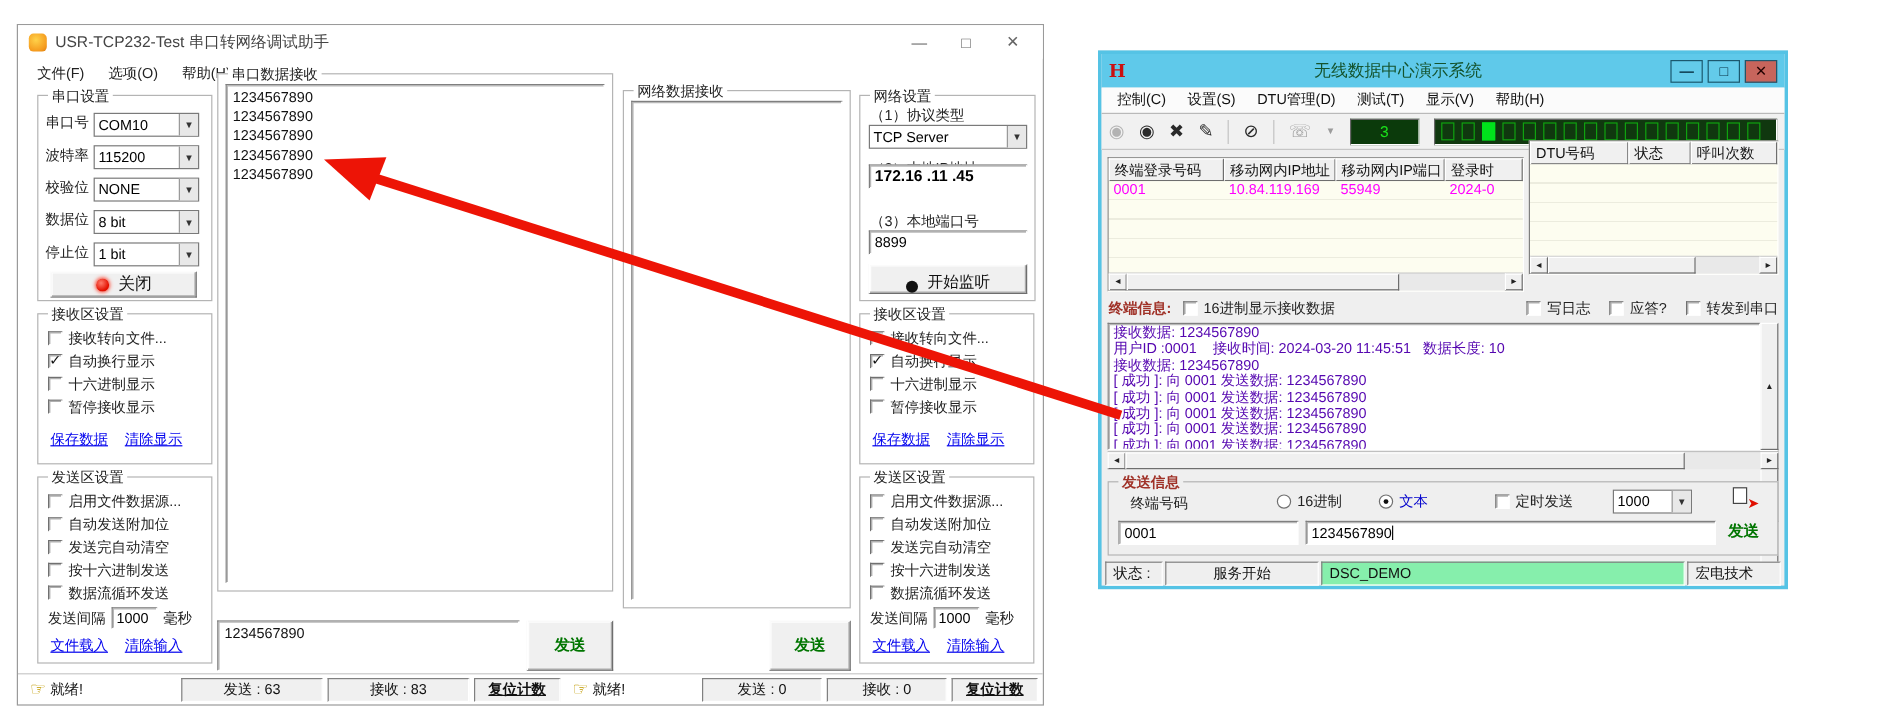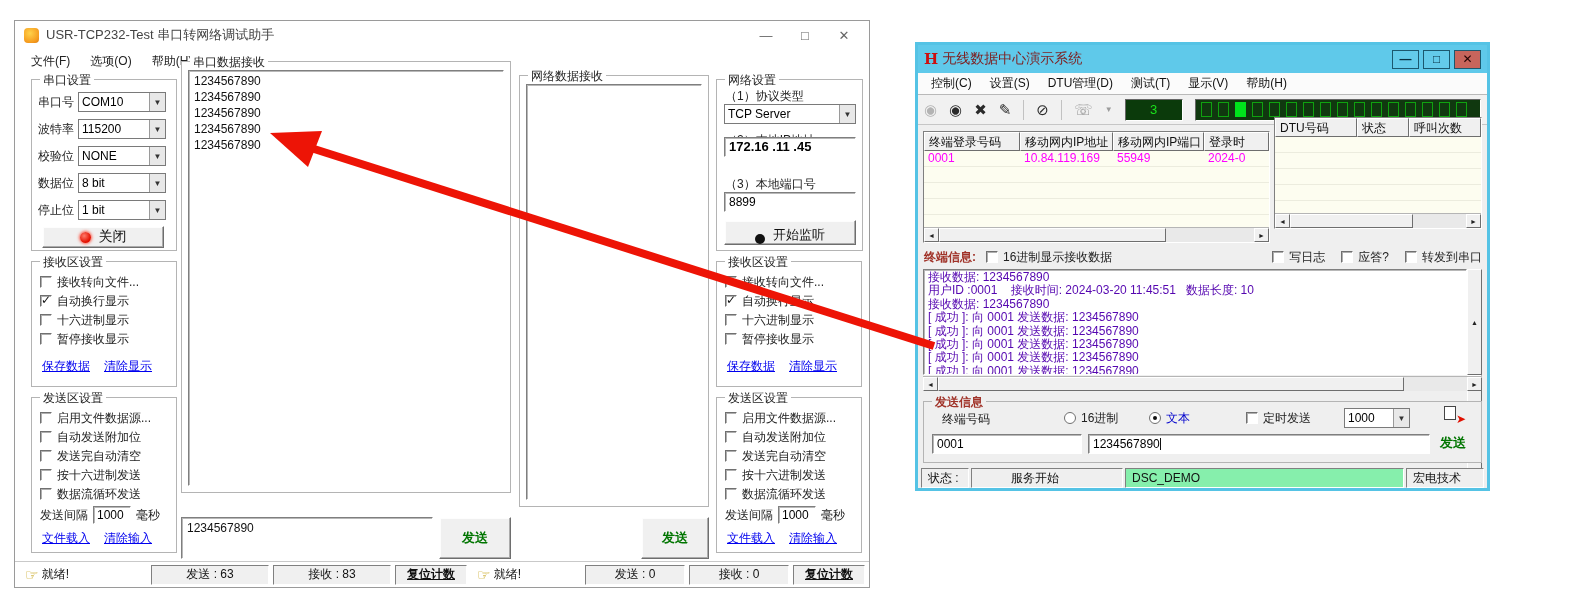--- a/index.html
+++ b/index.html
@@ -25,33 +25,33 @@
   .seg { border:1px solid; border-color:#808080 #FFF #FFF #808080; height:20px; display:flex; align-items:center; padding:0 6px; font-size:12px; color:#111; background:#F0F0F0; }
 
   
   #lwin { left:14px; top:20px; width:856px; height:568px; background:#FFF; border:1px solid #9A9A9A; position:absolute; }
   #lwin .titlebar { height:28px; display:flex; align-items:center; padding:0 9px; gap:7px; background:#FFF; }
   #lwin .apptitle { font-size:13px; color:#444; }
   #lwin .appicon { width:15px; height:15px; border-radius:4px; background:radial-gradient(circle at 40% 35%, #FFD24A 0%, #F59B1E 70%, #D97A10 100%); }
   #lwin .capbtn { width:32px; height:24px; display:flex; align-items:center; justify-content:center; color:#666; font-size:13px; }
   #lwin .menubar { height:24px; display:flex; align-items:center; font-size:12px; color:#222; padding-left:6px; }
   #lwin .menubar span { padding:0 10px; }
-  .serialrow { position:absolute; display:flex; align-items:center; gap:4px; height:16px; }
+  .serialrow { position:absolute; display:flex; align-items:flex-start; gap:4px; height:16px; }
   .serialrow .combo { width:88px; }
   .recvpanel { position:absolute; left:6px; right:6px; top:8px; bottom:6px; background:#FFF; border:1px solid; border-color:#7F7F7F #FFF #FFF #7F7F7F; box-shadow:inset 1px 1px 0 #B8B8B8; padding:2px 5px; font-size:12px; line-height:16px; color:#111; overflow:hidden; }
   .sendbox { position:absolute; font-size:12px; padding:3px 5px; color:#111; }
   .ledred { width:11px; height:11px; border-radius:50%; background:radial-gradient(circle at 38% 35%, #FF7A6A, #E31000 65%); box-shadow:0 0 3px 1px rgba(255,60,40,.8); display:inline-block; }
   .leddark { width:10px; height:10px; border-radius:50%; background:#111; display:inline-block; }
   .hand { color:#C09A00; font-size:15px; line-height:12px; }
   .resetseg { text-decoration:underline; font-weight:bold; justify-content:center; }
 
   
   #rwin { left:915px; top:42px; width:575px; height:449px; position:absolute; border:3px solid #55C3E5; background:#EFEFEF; }
   #rwin .titlebar { height:28px; background:#5FC9EA; display:flex; align-items:center; padding:0 6px; gap:4px; }
-  #rwin .rtitle { flex:1; text-align:left; font-size:14px; color:#7f1d1d; }
+  #rwin .rtitle { flex:1; text-align:center; font-size:14px; color:#14532d; }
   #rwin .rlogo { color:#CC0F0F; font-weight:bold; font-size:15px; font-family:"DejaVu Serif",serif; }
   #rwin .rcap { width:27px; height:19px; border:1px solid #1B586E; display:flex; align-items:center; justify-content:center; font-size:12px; font-weight:bold; color:#083042; background:#63CBEA; }
   #rwin .rcap.close { background:#C7655C; color:#200; }
   #rwin .menubar { height:22px; background:#FBFBFB; border-bottom:1px solid #B9B9B9; display:flex; align-items:center; font-size:12px; color:#111; padding-left:4px; }
   #rwin .menubar span { padding:0 9px; }
   #rwin .toolbar { height:30px; background:#F1F1F1; border-bottom:1px solid #C6C6C6; display:flex; align-items:center; padding:0 6px; gap:12px; }
   .tbicon { font-size:15px; color:#2A2A2A; line-height:1; }
   .tbsep { width:1px; height:20px; background:#C2C2C2; }
   .counter { width:58px; height:22px; background:#0B3A0B; border:1px solid; border-color:#666 #FFF #FFF #666; color:#1BE01B; font-size:13px; display:flex; align-items:center; justify-content:center; }
   .ledpanel { flex:1; height:22px; background:#10380F; border:1px solid; border-color:#666 #FFF #FFF #666; display:flex; align-items:center; padding:0 5px; gap:6px; overflow:hidden; }
@@ -463,21 +463,21 @@
     </div>
     <div class="sunken abs" style="left:8px; top:32px; width:150px; height:20px; font-size:12px; padding:2px 4px;">0001</div>
     <div class="sunken abs" style="left:164px; top:32px; width:342px; height:20px; font-size:12px; padding:2px 4px;">
       <span>1234567890</span><span class="caret"></span>
     </div>
     <span class="greensend abs" style="left:516px; top:32px;">发送</span>
   </div>
 
   <div class="abs" style="left:3px; top:423px; width:563px; height:20px; display:flex; gap:2px;">
     <div class="seg" style="width:48px; background:#EFEFEF;">状态 :</div>
-    <div class="seg" style="width:152px; background:#EFEFEF;padding-left:39px;">服务开始</div>
+    <div class="seg" style="width:128px; background:#EFEFEF;padding-left:39px;">服务开始</div>
     <div class="seg" style="flex:1; background:#86efac;">DSC_DEMO</div>
     <div class="seg" style="width:78px; background:#EFEFEF;">宏电技术</div>
   </div>
 </div>
 
 <svg id="arrow" viewBox="0 0 1575 599" xmlns="http://www.w3.org/2000/svg">
   <line x1="934" y1="346" x2="311" y2="148" stroke="#ED1406" stroke-width="8"></line>
   <polygon points="270,133 322,131 308,167" fill="#ED1406"></polygon>
 </svg>
 

